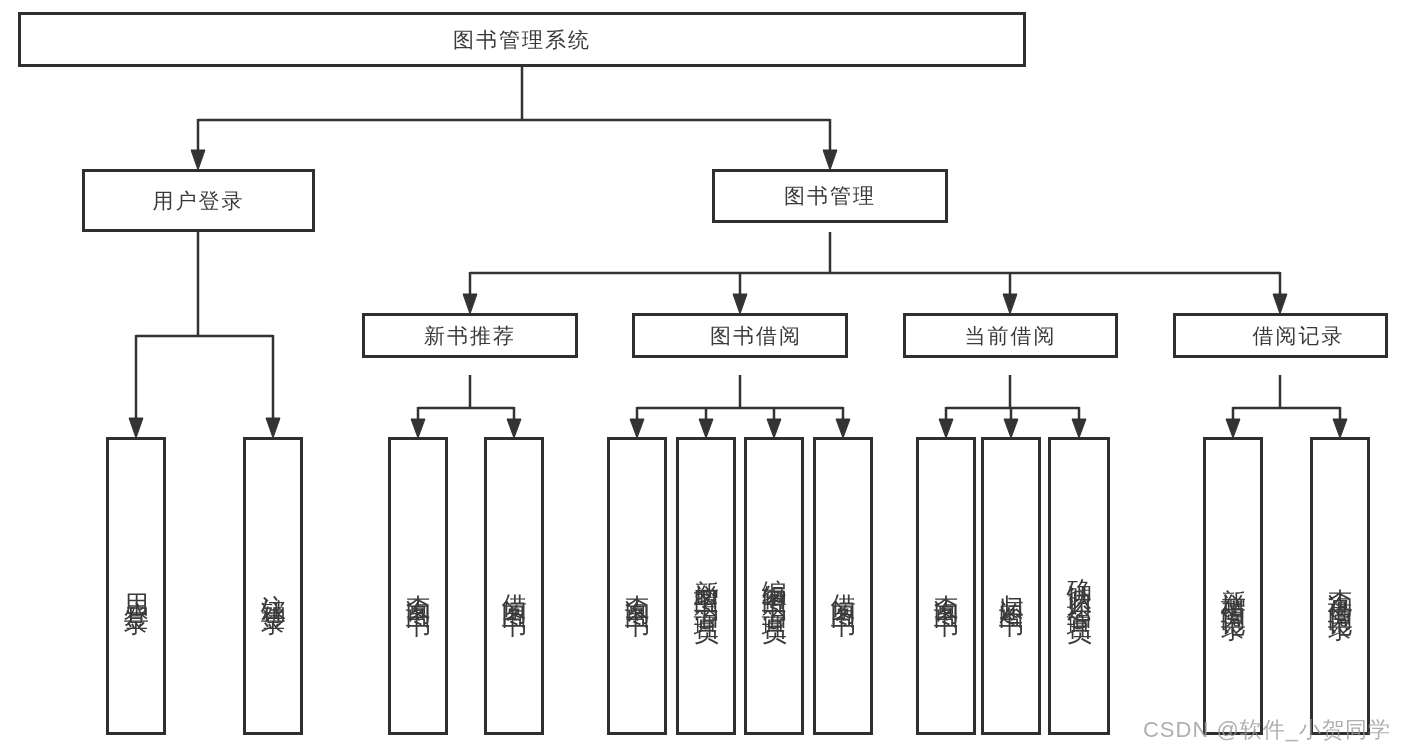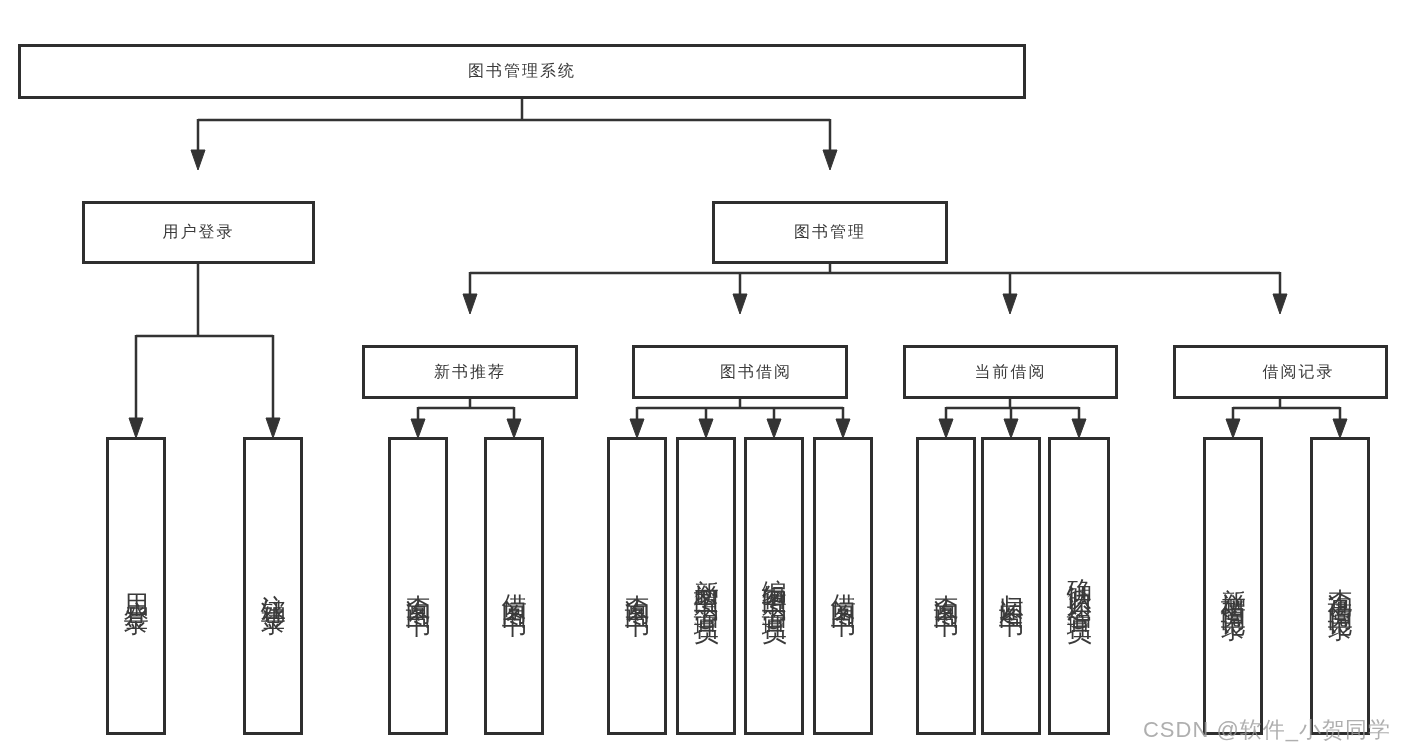--- a/index.html
+++ b/index.html
@@ -25,28 +25,28 @@
   .box {
     position: absolute;
     background: #ffffff;
     border: 3px solid #2f2f2f;
     display: flex;
     align-items: center;
     justify-content: center;
     color: #3a3a3a;
   }
 
-  .hbox { font-size: 16px; letter-spacing: 2px; margin-top: 32px; }
+  .hbox { font-size: 21px; letter-spacing: 2px; }
   .hbox span { white-space: nowrap; }
 
   .root-box  { left: 18px;  top: 12px;  width: 1008px; height: 55px; }
   .l2-login  { left: 82px;  top: 169px; width: 233px;  height: 63px; }
-  .l2-mgmt   { left: 712px; top: 169px; width: 236px;  height: 63px; }
-
-  .l3 { top: 313px; height: 54px; }
+  .l2-mgmt   { left: 712px; top: 169px; width: 236px;  height: 54px; }
+
+  .l3 { top: 313px; height: 45px; }
   .l3-rec    { left: 362px;  width: 216px; }
   .l3-borrow { left: 632px;  width: 216px; padding-left: 32px; }
   .l3-cur    { left: 903px;  width: 215px; }
   .l3-rec2   { left: 1173px; width: 215px; padding-left: 36px; }
 
   .leaf { top: 437px; width: 60px; height: 298px; }
   .leaf span {
     writing-mode: vertical-rl;
     text-orientation: mixed;
     font-size: 25px;

